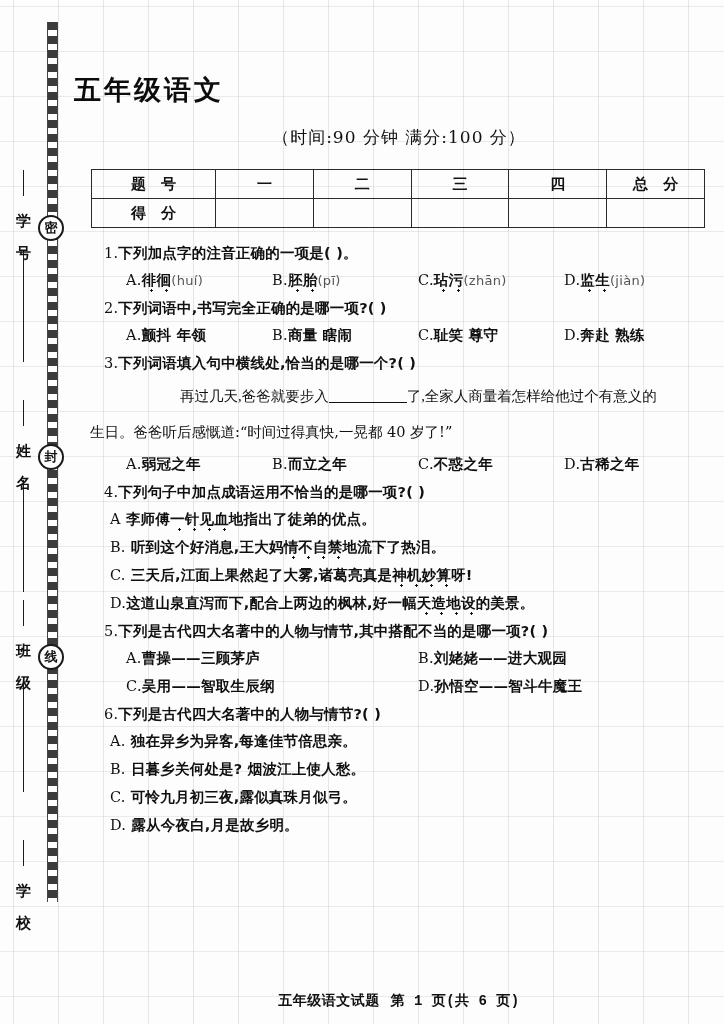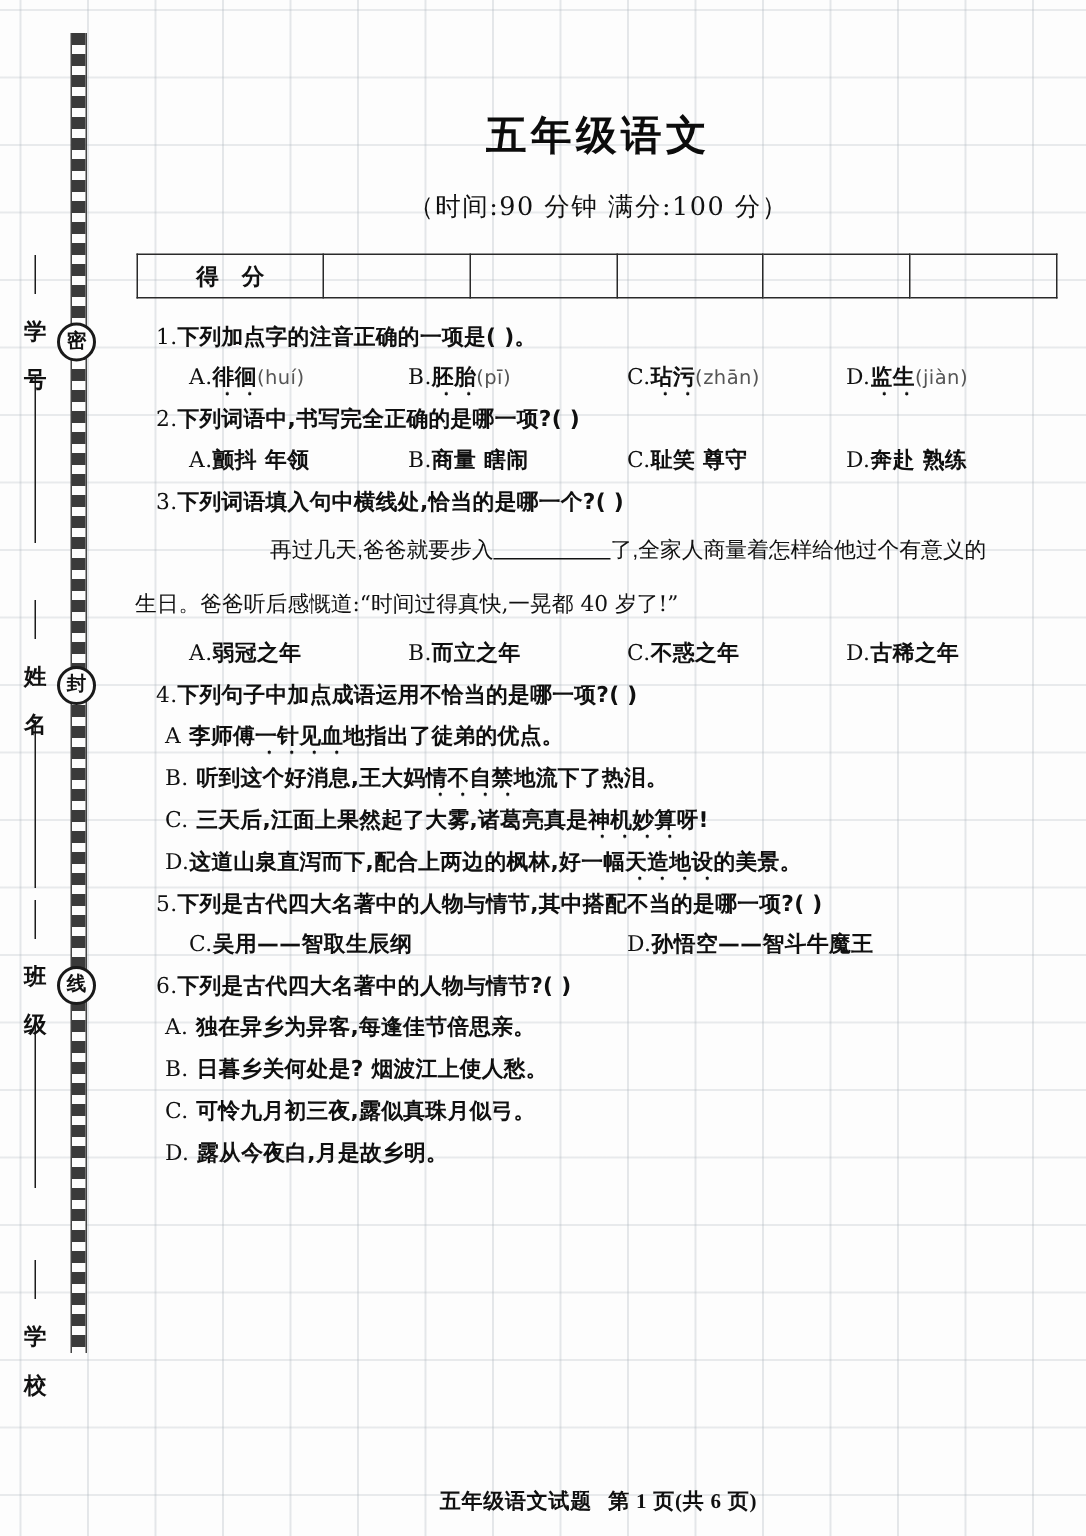--- a/index.html
+++ b/index.html
@@ -96,21 +96,20 @@
   
   #sheet {
     position: absolute;
     left: 74px;
     top: 0;
     width: 650px;
     height: 1024px;
   }
 
   .paper-title {
-    text-align: center;
     font-size: 27px;
     font-weight: bold;
     letter-spacing: 3px;
     color: #0c0c0c;
     margin-top: 72px;
     font-family: Liberation Serif, serif;
   }
   .paper-subtitle {
     text-align: center;
     font-size: 17px;
@@ -228,21 +227,21 @@
     bottom: -4px;
     height: 3px;
     background-image: radial-gradient(circle, #111 1.1px, transparent 1.3px);
     background-size: 15px 3px;
     background-repeat: repeat-x;
   }
   .passage {
     margin: 0 0 6px 44px;
     font-size: 14.5px;
     line-height: 31px;
-    font-family: Liberation Sans, sans-serif;
+    font-family: Liberation Serif, serif;
     color: #111;
   }
   .passage .indent {
     display: inline-block;
     width: 54px;
   }
   .blank-line {
     display: inline-block;
     width: 78px;
     border-bottom: 1.4px solid #111;
@@ -262,21 +261,21 @@
     right: 0;
     bottom: 14px;
     text-align: center;
     font-size: 14px;
     font-weight: bold;
     letter-spacing: 0.5px;
     color: #101010;
     font-family: "DejaVu Sans", "Liberation Sans", sans-serif;
   }
   .footer .pg {
-    font-family: Liberation Serif, serif;
+    font-family: Liberation Mono, monospace;
   }
 </style>
 </head>
 <body>
 
 <div id="page">
 
   <div id="seal-margin">
     <div class="seal-dashline"></div>
 
@@ -308,20 +307,28 @@
   </div>
 
   <div id="sheet">
 
     <div class="paper-title">五年级语文</div>
     <div class="paper-subtitle">（时间:90 分钟   满分:100 分）</div>
 
     <div class="score-table-wrap">
       <table class="score-table">
         <tbody>
+            <tr>
+          <td class="head-col">题  号</td>
+          <td>一</td>
+          <td>二</td>
+          <td>三</td>
+          <td>四</td>
+          <td>总  分</td>
+        </tr>
         <tr>
           <td class="head-col">得  分</td>
           <td class="val"></td>
           <td class="val"></td>
           <td class="val"></td>
           <td class="val"></td>
           <td class="val"></td>
         </tr>
       </tbody>
         </table>
@@ -378,20 +385,24 @@
         <div class="opt-line"><span class="lab">B.</span><span> 听到这个好消息,王大妈</span><span class="emph">情不自禁</span><span>地流下了热泪。</span></div>
         <div class="opt-line"><span class="lab">C.</span><span> 三天后,江面上果然起了大雾,诸葛亮真是</span><span class="emph">神机妙算</span><span>呀!</span></div>
         <div class="opt-line"><span class="lab">D.</span><span>这道山泉直泻而下,配合上两边的枫林,好一幅</span><span class="emph">天造地设</span><span>的美景。</span></div>
       </div>
 
       <div class="q">
         <div class="q-stem">
           <span class="num">5.</span><span>下列是古代四大名著中的人物与情节,其中搭配不当的是哪一项?(        )</span>
         </div>
         <div class="opts-row two-col">
+          <div class="opt"><span class="lab">A.</span><span>曹操——三顾茅庐</span></div>
+          <div class="opt"><span class="lab">B.</span><span>刘姥姥——进大观园</span></div>
+        </div>
+        <div class="opts-row two-col">
           <div class="opt"><span class="lab">C.</span><span>吴用——智取生辰纲</span></div>
           <div class="opt"><span class="lab">D.</span><span>孙悟空——智斗牛魔王</span></div>
         </div>
       </div>
 
       <div class="q">
         <div class="q-stem">
           <span class="num">6.</span><span>下列是古代四大名著中的人物与情节?(        )</span>
         </div>
         <div class="opt-line"><span class="lab">A.</span><span> 独在异乡为异客,每逢佳节倍思亲。</span></div>

